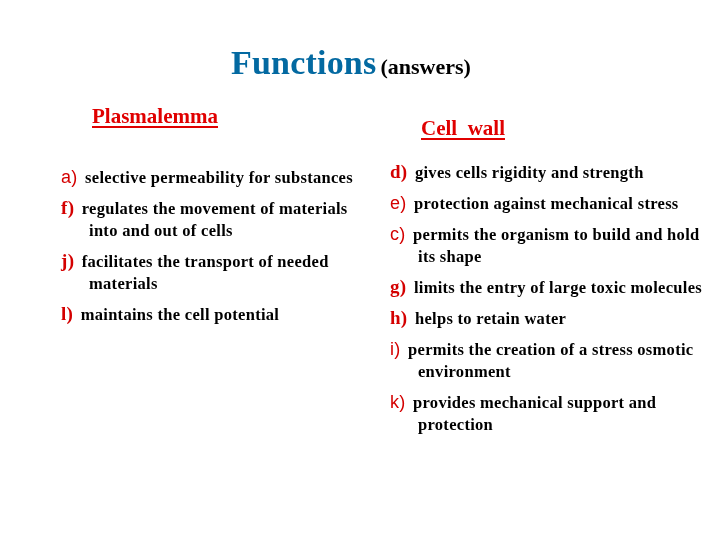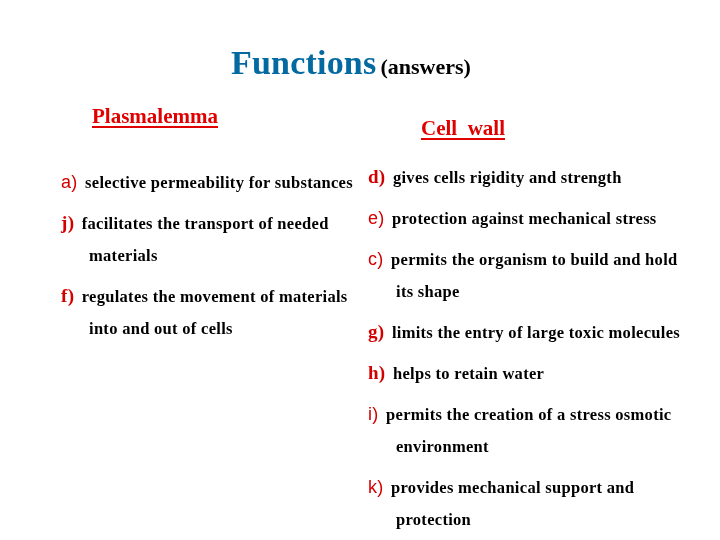--- a/index.html
+++ b/index.html
@@ -46,26 +46,26 @@
     .col-heading.left { left: 92px; text-align: center; }
     .col-heading.right { left: 421px; margin-top: 12px; }
 
     .list {
       position: absolute;
       margin: 0;
       padding: 0;
       list-style: none;
     }
     .list.left { left: 61px; top: 166px; width: 300px; }
-    .list.right { left: 368px; top: 161px; width: 320px; }
+    .list.right { left: 390px; top: 161px; width: 320px; }
 
     .item {
       font-size: 16.5px;
       font-weight: bold;
-      line-height: 32px;
+      line-height: 22px;
       margin-bottom: 8px;
       padding-left: 28px;
       text-indent: -28px;
       letter-spacing: 0.3px;
     }
     .list.right .item { margin-bottom: 8px; }
     .label {
       color: #d40000;
       font-size: 18px;
       font-weight: normal;
@@ -84,22 +84,23 @@
 
 <div class="title">
   <span class="main">Functions</span><span class="sub">(answers)</span>
 </div>
 
 <div class="col-heading left">Plasmalemma</div>
 <div class="col-heading right">Cell  wall</div>
 
 <ul class="list left">
   <li class="item"><span class="label">a)</span> <span>selective permeability for substances</span></li>
+  <li class="item"><span class="label serif">f)</span> <span>regulates the movement of materials into and out of cells</span></li>
   <li class="item"><span class="label serif">j)</span> <span>facilitates the transport of needed materials</span></li>
-  <li class="item"><span class="label serif">f)</span> <span>regulates the movement of materials into and out of cells</span></li>
+  <li class="item"><span class="label serif">l)</span> <span>maintains the cell potential</span></li>
 </ul>
 
 <ul class="list right">
   <li class="item"><span class="label serif">d)</span> <span>gives cells rigidity and strength</span></li>
   <li class="item"><span class="label">e)</span> <span>protection against mechanical stress</span></li>
   <li class="item"><span class="label">c)</span> <span> permits the organism to build and hold its shape</span></li>
   <li class="item"><span class="label serif">g)</span> <span>limits the entry of large toxic molecules</span></li>
   <li class="item"><span class="label serif">h)</span> <span>helps to retain water</span></li>
   <li class="item"><span class="label">i)</span> <span>permits the creation of a stress osmotic environment</span></li>
   <li class="item"><span class="label">k)</span> <span>provides mechanical support and protection</span></li>

